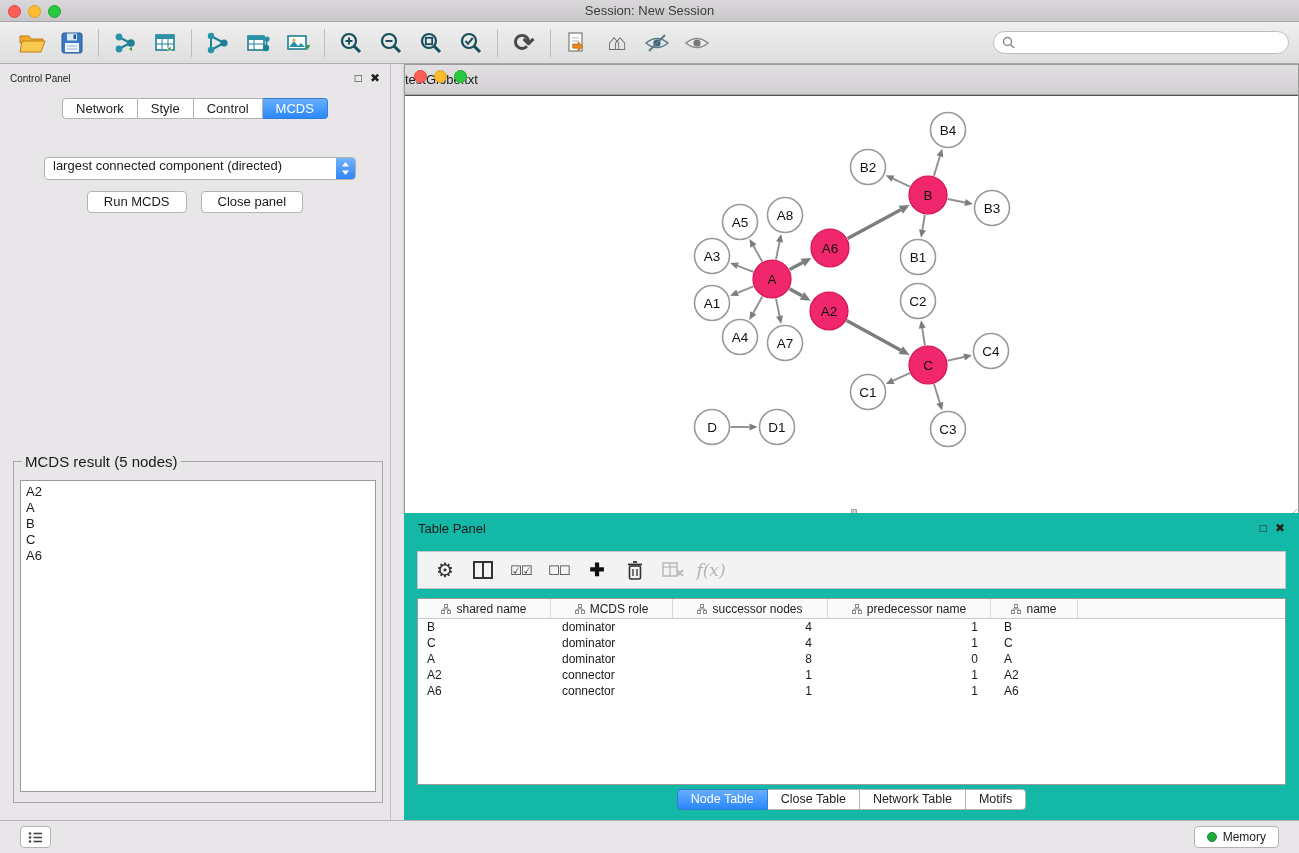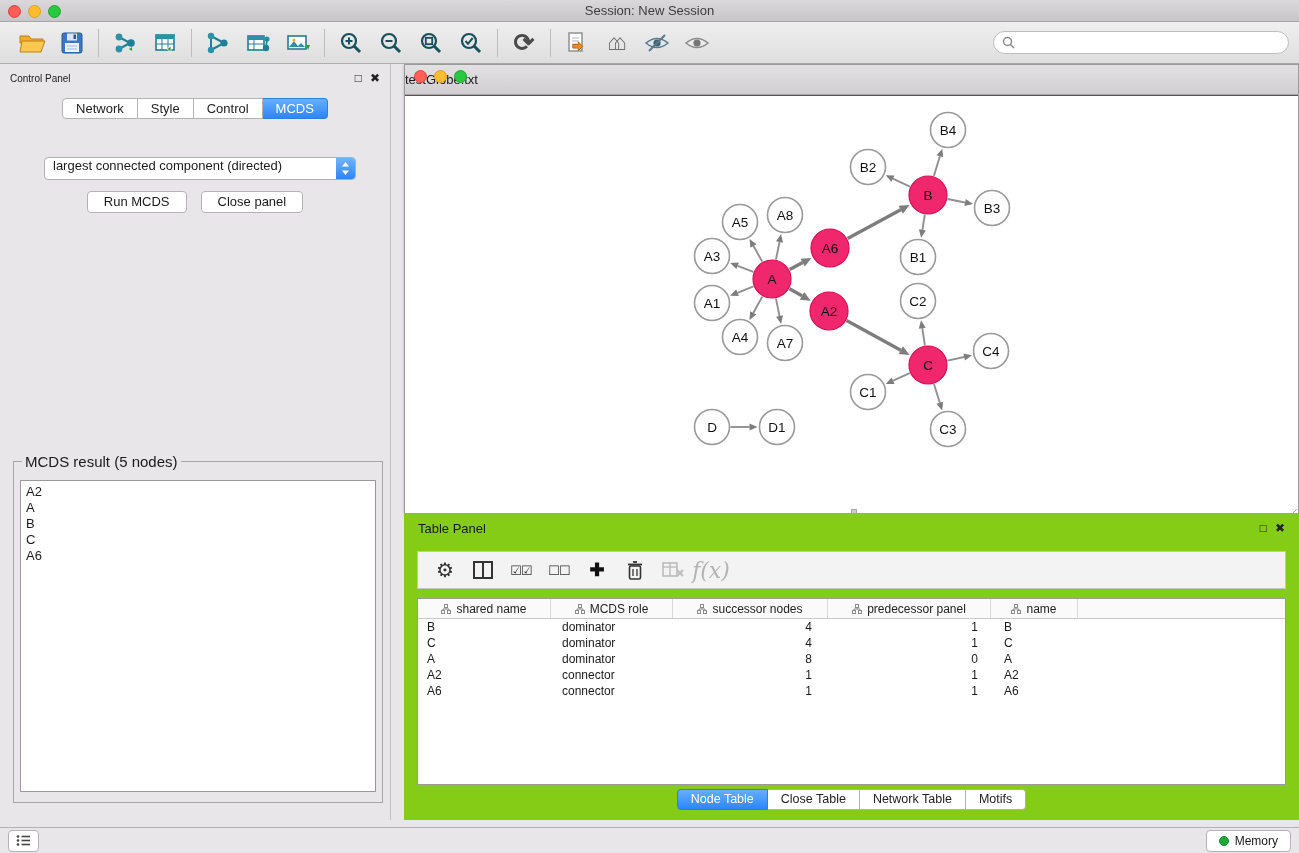--- a/index.html
+++ b/index.html
@@ -71,47 +71,47 @@
     background:#fff; border:1px solid #9a9a9a; box-shadow:0 1px 3px rgba(0,0,0,.2); }
   .net-titlebar { height:30px; background:linear-gradient(#e3e1e3,#d0ced0);
     border-bottom:1px solid #a8a5a8; position:relative;
     display:flex; align-items:center; }
   .net-titlebar .tl { top:4.5px; }
   .net-titlebar .tl.red{left:9px} .net-titlebar .tl.yellow{left:29px} .net-titlebar .tl.green{left:49px}
   .net-canvas { position:relative; width:100%; height:426px; background:#fff; border-top:1px solid #555; }
   .net-canvas svg { display:block; }
 
   
-  .table-panel { position:absolute; top:449px; left:0; width:895px; height:307px; background:#84cc16; }
+  .table-panel { position:absolute; top:449px; left:0; width:895px; height:307px; background:#14b8a6; }
   .tp-head { height:30px; display:flex; align-items:center; padding:0 14px; }
   .tp-toolbar { position:absolute; left:13px; top:38px; width:869px; height:38px;
     background:#f4f3f4; border:1px solid #c6c3c6; display:flex; align-items:center; padding-left:10px; gap:4px; }
   .tp-ic { width:34px; height:32px; display:flex; align-items:center; justify-content:center; cursor:default; }
-  .fx { font-family:"DejaVu Serif", serif; font-style:italic; font-size:22px; color:#b3b3b3; }
+  .fx { font-family:"DejaVu Serif", serif; font-style:italic; font-size:17px; color:#b3b3b3; }
 
   .ntable { position:absolute; left:13px; top:85px; width:869px; height:187px;
     background:#fff; border:1px solid #9a9a9a; overflow:hidden; font-size:12px; }
   .thead { display:grid; grid-template-columns:133px 122px 155px 163px 87px 1fr; height:20px;
     background:#fafafa; border-bottom:1px solid #c9c9c9; }
   .th { display:flex; align-items:center; justify-content:center; gap:5px; border-right:1px solid #d9d9d9;
     font-size:12px; color:#222; overflow:hidden; white-space:nowrap; }
   .trow { display:grid; grid-template-columns:133px 122px 155px 163px 87px 1fr; height:16px; line-height:16px; }
   .td { white-space:nowrap; overflow:hidden; }
   .td.c0 { padding-left:9px; }
   .td.c1 { padding-left:11px; }
   .td.c2 { text-align:right; padding-right:16px; }
   .td.c3 { text-align:right; padding-right:13px; }
   .td.c4 { padding-left:13px; }
 
   .tp-tabs { position:absolute; top:276px; left:0; width:100%; display:flex; justify-content:center; }
   .tp-tabs .seg { font-size:12.5px; height:21px; line-height:19px; }
 
   
-  .statusbar { position:absolute; bottom:0; left:0; right:0; height:26px;
-    background:#e9e6e9; border-top:1px solid #b5b2b5; display:flex; align-items:center; padding:0 8px; }
+  .statusbar { position:absolute; bottom:0; left:0; right:0; height:33px;
+    background:#e9e6e9; border-top:1px solid #b5b2b5; display:flex; align-items:center; padding:0 20px; }
   .sbtn { height:22px; background:#fff; border:1px solid #b3b3b3; border-radius:4px;
     display:flex; align-items:center; justify-content:center; padding:0 7px; cursor:default; }
   .membtn { margin-left:auto; gap:6px; font-size:12px; padding:0 12px; }
   .memdot { width:10px; height:10px; border-radius:50%; background:#1fa93b; border:1px solid #15852c; }
 
   .splitter-dot { position:absolute; left:447px; top:445px; width:6px; height:6px;
     background:#cfcccf; border:1px solid #aaa7aa; }
 </style>
 </head>
 <body>
@@ -529,21 +529,21 @@
               </svg>
               <span>successor nodes</span>
             </div>
             <div class="th">
               <svg width="10" height="10" viewBox="0 0 10 10">
                 <rect x="3.5" y="0.5" width="3" height="3" fill="none" stroke="#8a8a8a"></rect>
                 <rect x="0.5" y="6.5" width="3" height="3" fill="none" stroke="#8a8a8a"></rect>
                 <rect x="6.5" y="6.5" width="3" height="3" fill="none" stroke="#8a8a8a"></rect>
                 <path d="M5 3.5 v1.5 M2 6.5 v-1.5 h6 v1.5" fill="none" stroke="#8a8a8a"></path>
               </svg>
-              <span>predecessor panel</span>
+              <span>predecessor name</span>
             </div>
             <div class="th">
               <svg width="10" height="10" viewBox="0 0 10 10">
                 <rect x="3.5" y="0.5" width="3" height="3" fill="none" stroke="#8a8a8a"></rect>
                 <rect x="0.5" y="6.5" width="3" height="3" fill="none" stroke="#8a8a8a"></rect>
                 <rect x="6.5" y="6.5" width="3" height="3" fill="none" stroke="#8a8a8a"></rect>
                 <path d="M5 3.5 v1.5 M2 6.5 v-1.5 h6 v1.5" fill="none" stroke="#8a8a8a"></path>
               </svg>
               <span>name</span>
             </div>

